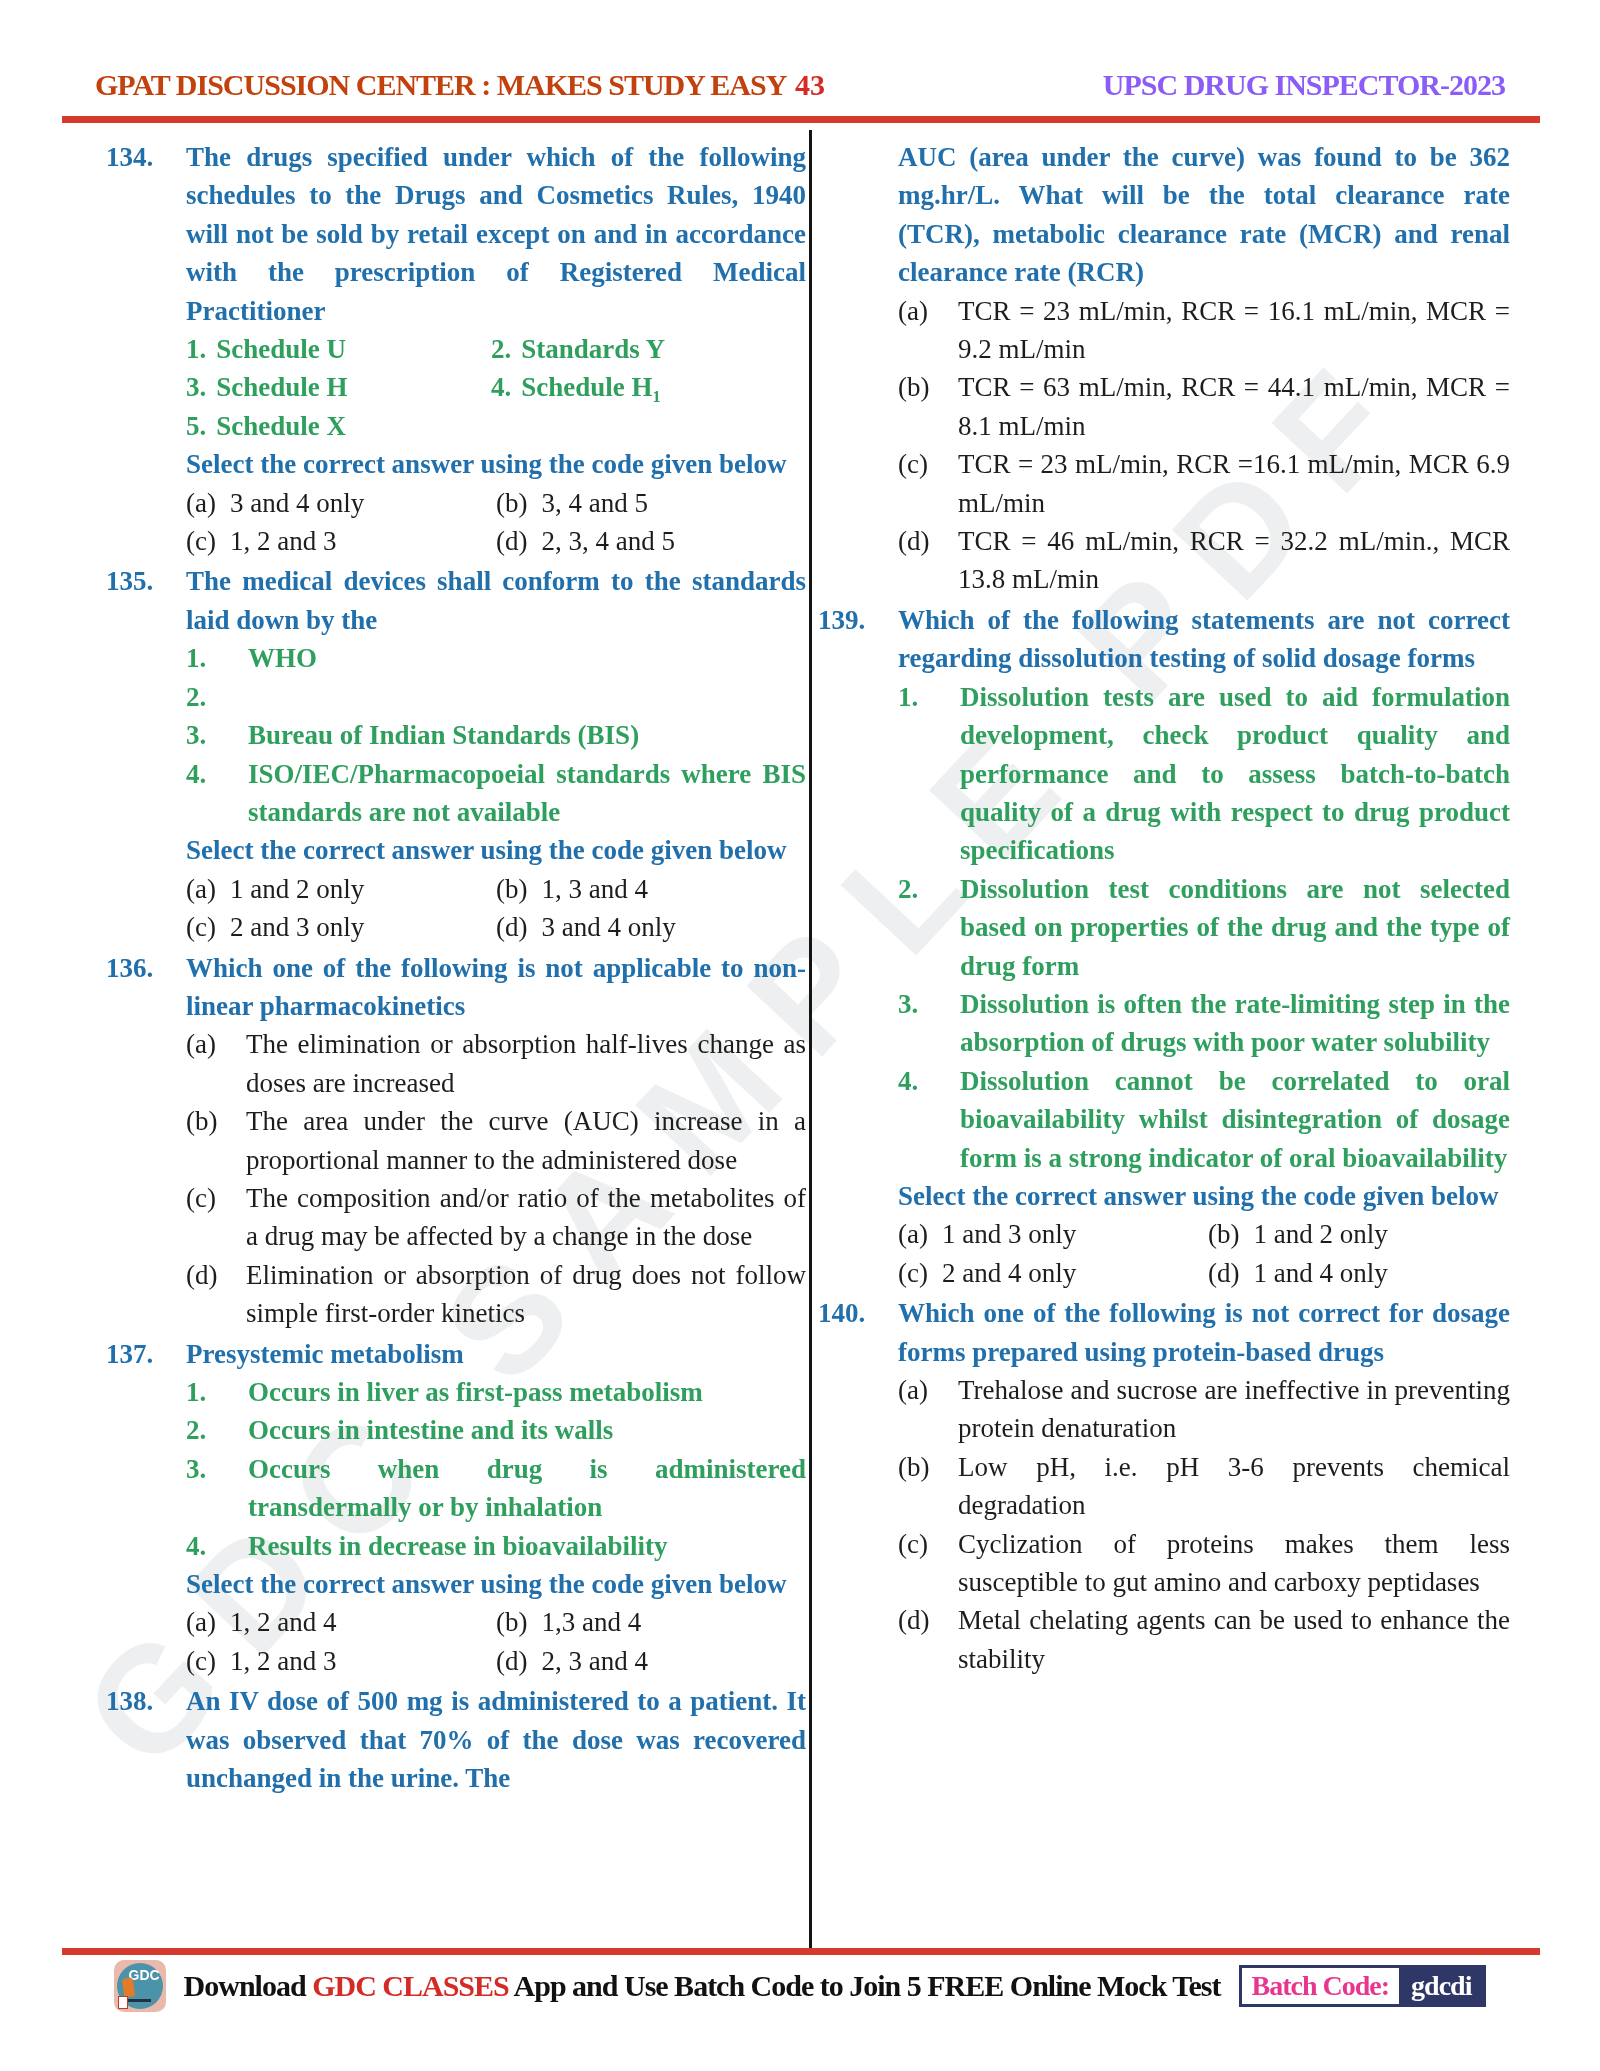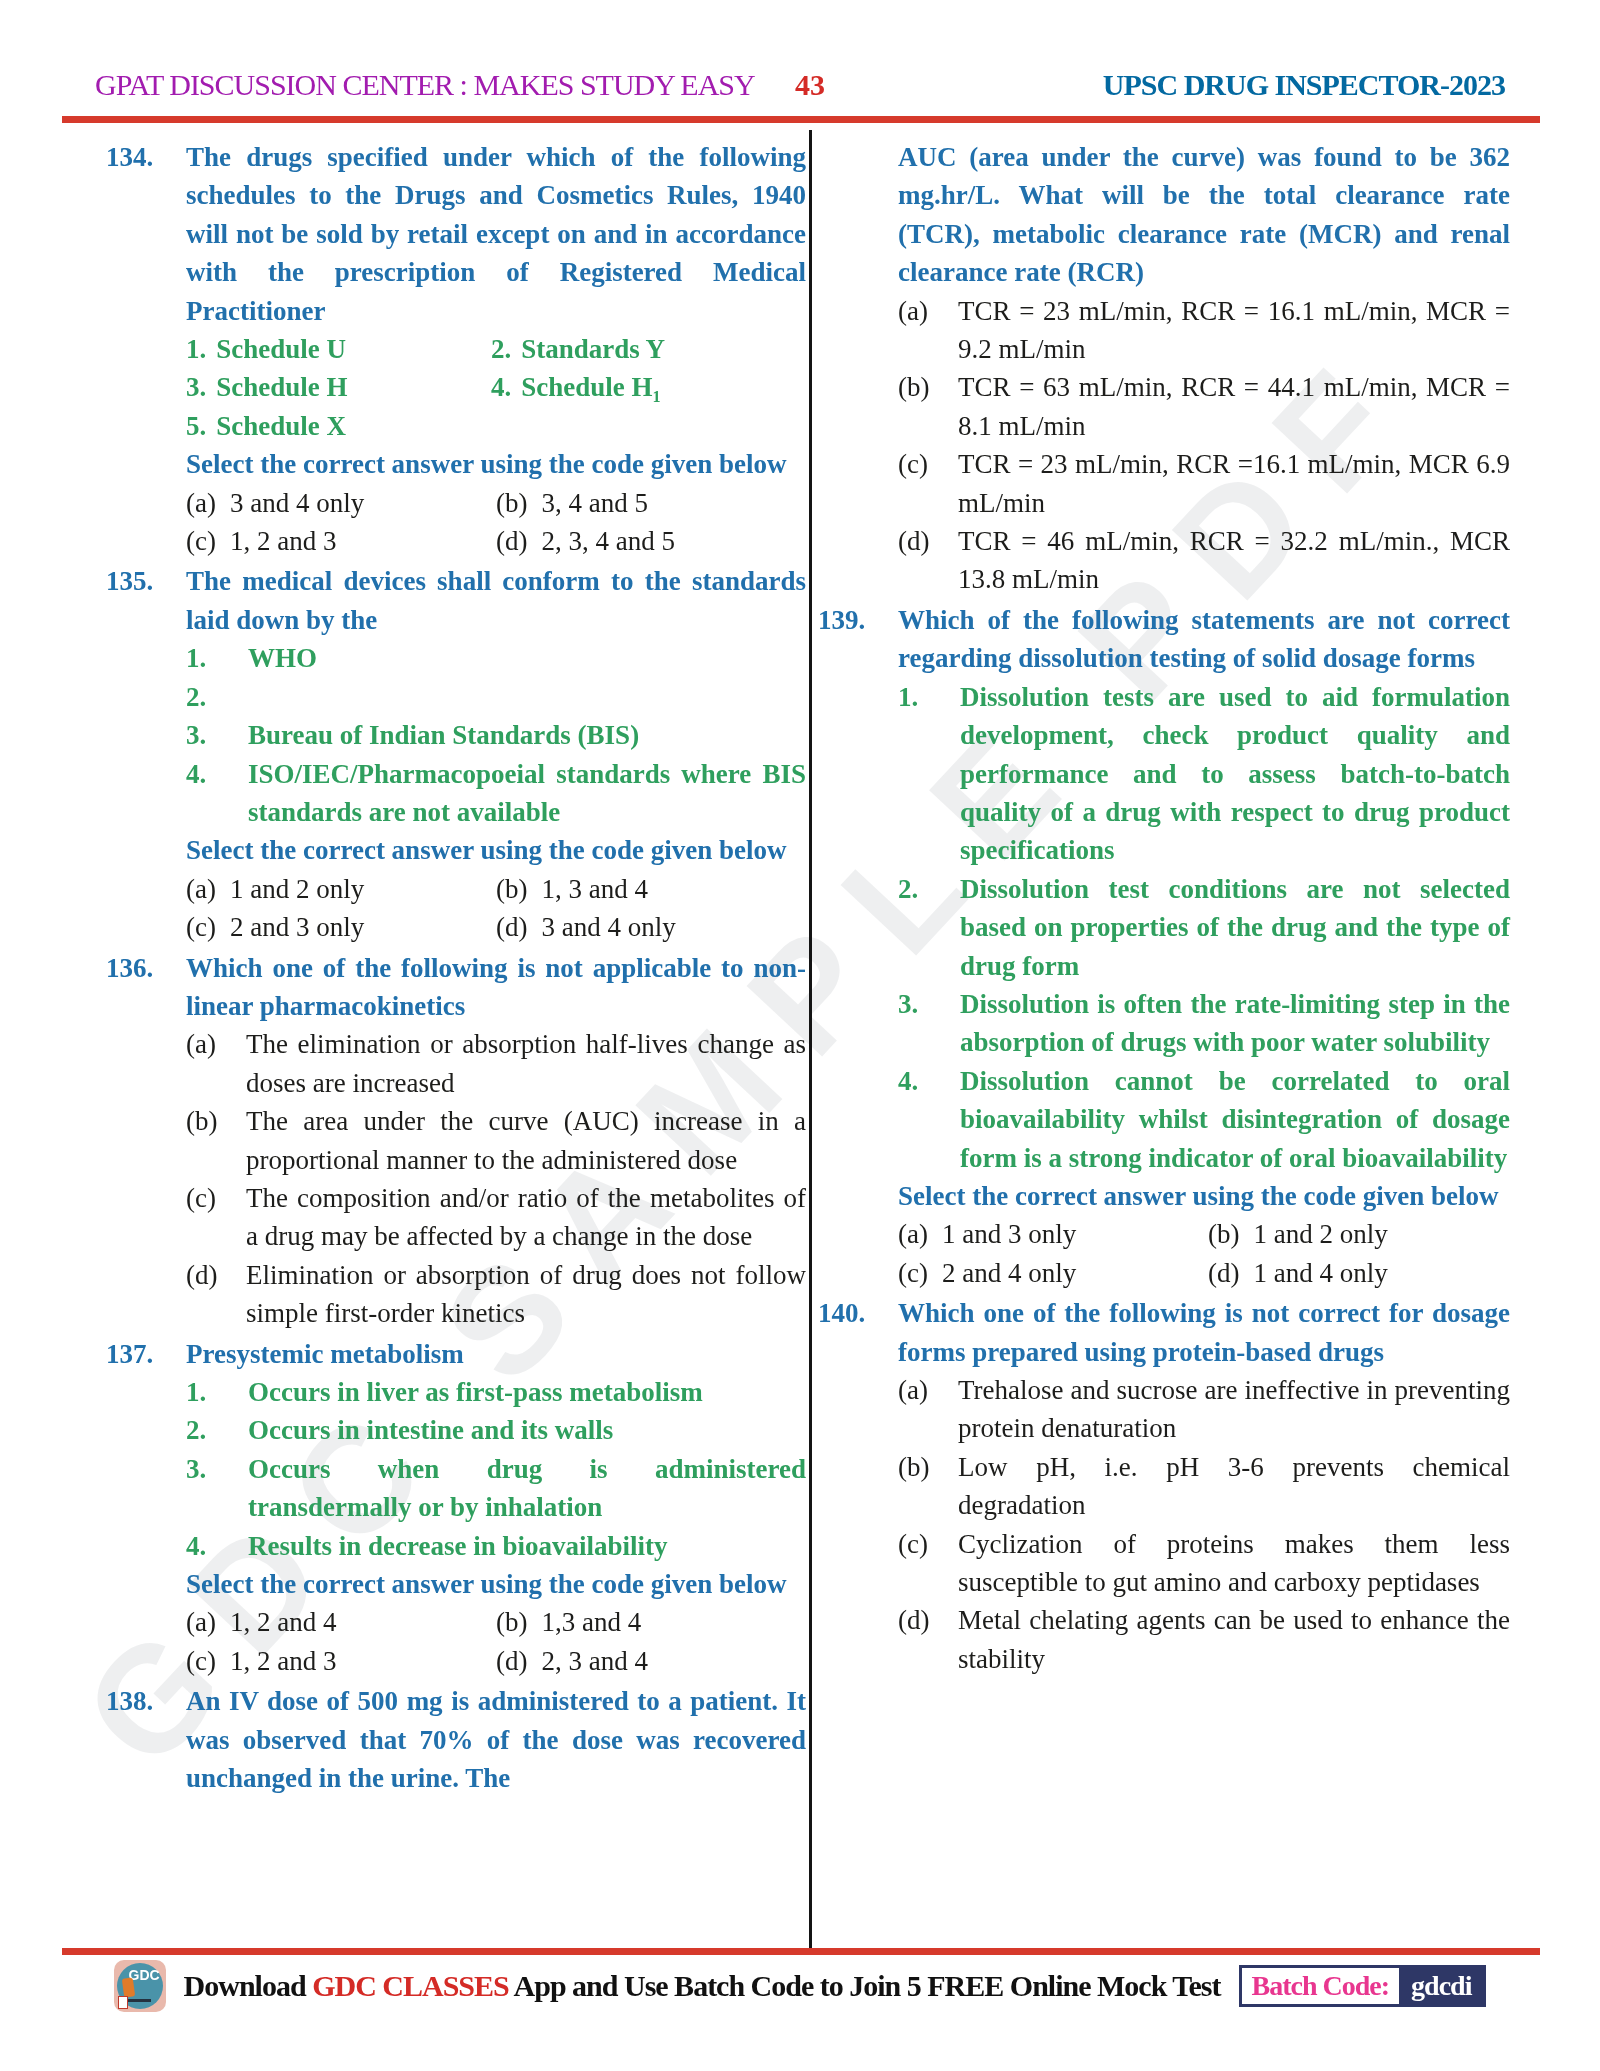--- a/index.html
+++ b/index.html
@@ -9,23 +9,23 @@
   }
   
   .watermark {
     position:absolute; left:47%; top:51%;
     transform:translate(-50%,-50%) rotate(-47deg);
     font-size:150px; font-weight:700; letter-spacing:38px;
     color:rgba(150,154,160,0.16); white-space:nowrap; z-index:0;
     font-family:"Liberation Sans",sans-serif;
   }
   
-  .header-left  { position:absolute; left:95px;  top:68px; font-size:30px; font-weight:400; color:#a21caf; letter-spacing:-1px; z-index:2;text-align:right; }
+  .header-left  { position:absolute; left:95px;  top:68px; font-size:30px; font-weight:700; color:#c2410c; letter-spacing:-1px; z-index:2;text-align:right; }
   .header-page  { position:absolute; left:765px; top:68px; width:90px; text-align:center; font-size:30px; font-weight:700; color:#d42b26; z-index:2; }
-  .header-right { position:absolute; right:95px; top:68px; font-size:30px; font-weight:700; color:#0369a1; letter-spacing:-1px; z-index:2; }
+  .header-right { position:absolute; right:95px; top:68px; font-size:30px; font-weight:700; color:#8b5cf6; letter-spacing:-1px; z-index:2; }
   .rule { position:absolute; left:62px; width:1478px; height:7px; background:#d63a2c; z-index:2; }
   .rule-top { top:116px; }
   .rule-bottom { top:1948px; }
   .divider { position:absolute; left:809px; top:130px; width:3px; height:1818px; background:#141414; z-index:1; }
 
   
   .col { position:absolute; top:136px; font-size:27px; line-height:38.4px; color:#1d1d1b; z-index:1; }
   .col-left  { left:106px;  width:700px; }
   .col-right { left:818px; width:692px; }
   .q { margin-top:2px; }

